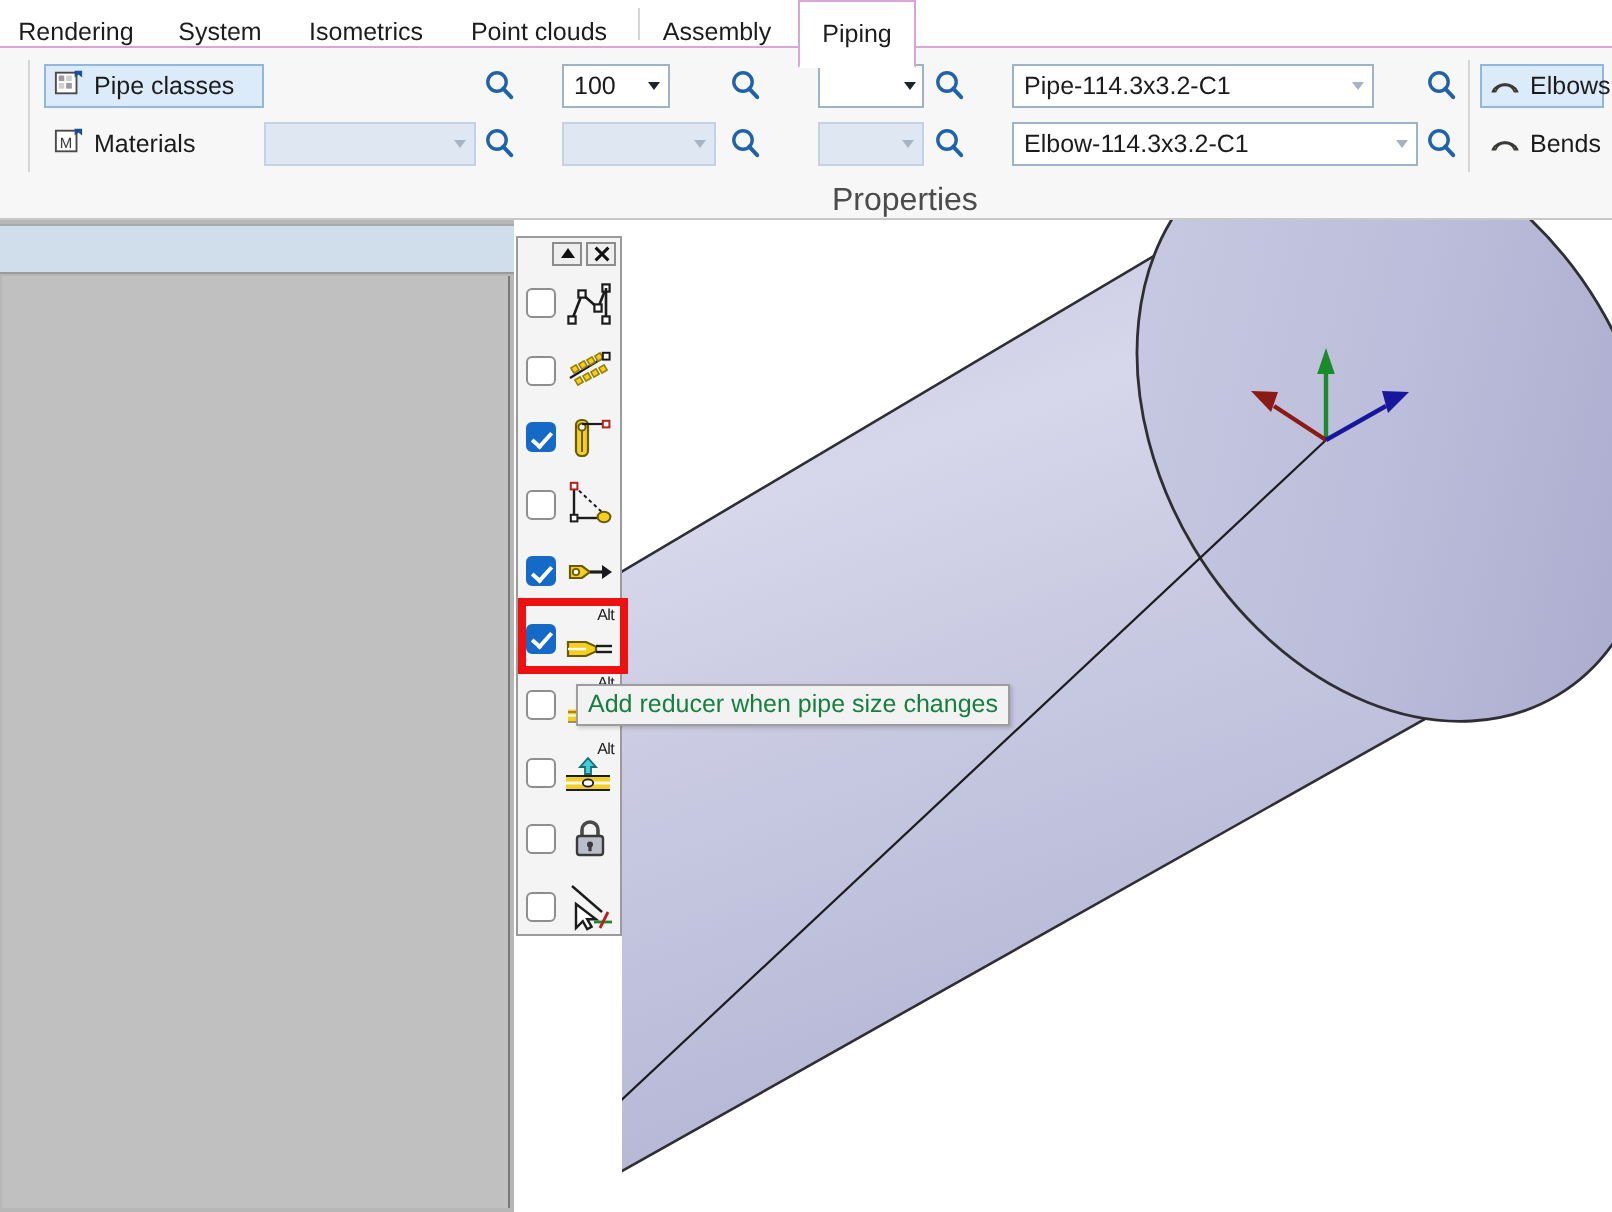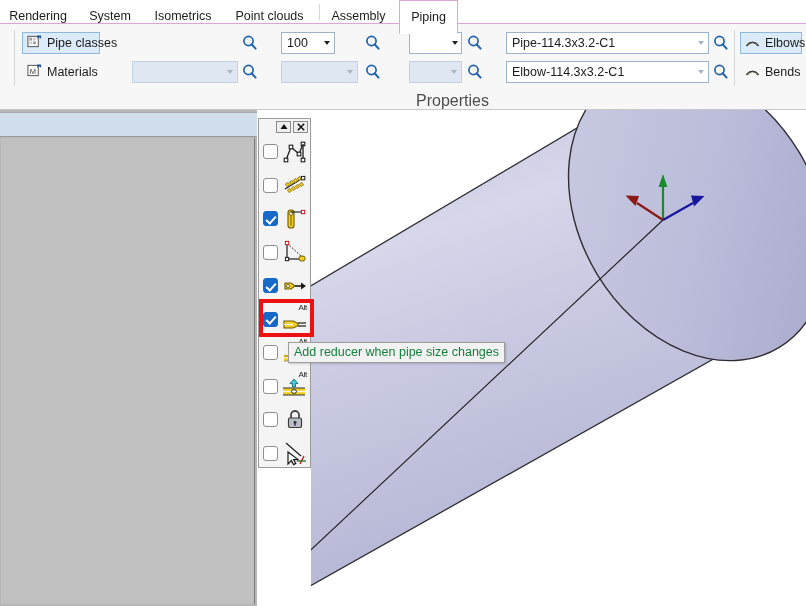--- a/index.html
+++ b/index.html
@@ -277,21 +277,21 @@
       </div>
     <div class="tab active" style="left:399px;width:59px;">
         <span>Piping</span>
       </div>
   </div>
 
   <div class="ribbon-body">
 
     <div class="group-divider" style="left:14px;top:6px;height:56px;"></div>
 
-    <div class="rb-btn selected" style="left:22px;top:8px;width:78px;">
+    <div class="rb-btn selected" style="left:22px;top:8px;width:110px;">
       <span class="icon">
         <svg width="15" height="15" viewBox="0 0 16 16">
           <rect x="1" y="2.5" width="11" height="11" fill="#ffffff" stroke="#4a4a4a" stroke-width="1"></rect>
           <rect x="2.5" y="4" width="3" height="3" fill="#9a9a9a"></rect>
           <rect x="6.5" y="4" width="3" height="3" fill="#cfcfcf"></rect>
           <rect x="2.5" y="8" width="3" height="3" fill="#cfcfcf"></rect>
           <rect x="6.5" y="8" width="3" height="3" fill="#9a9a9a"></rect>
           <path d="M11 1.5 L15 1.5 L15 5 L13 3.5 L11 5 Z" fill="#1a4f9c"></path>
         </svg>
       </span>
@@ -374,21 +374,21 @@
           <i></i>
         </span>
     </div>
     <div class="mag" style="left:466px;top:38px;">
       <svg width="18" height="20" viewBox="0 0 18 20">
           <circle cx="7.5" cy="8" r="4.6" fill="none" stroke="#1f63ad" stroke-width="1.7"></circle>
           <line x1="10.6" y1="11.3" x2="14.6" y2="15.6" stroke="#1f63ad" stroke-width="2" stroke-linecap="round"></line>
         </svg>
     </div>
 
-    <div class="combo disabled" style="left:506px;top:8px;width:203px;background:#ffffff;border-color:#9cb3c9;">
+    <div class="combo disabled" style="left:506px;top:8px;width:181px;background:#ffffff;border-color:#9cb3c9;">
       <span class="cval">Pipe-114.3x3.2-C1</span>
       <span class="carrow">
           <i></i>
         </span>
     </div>
     <div class="mag" style="left:712px;top:9px;">
       <svg width="18" height="20" viewBox="0 0 18 20">
           <circle cx="7.5" cy="8" r="4.6" fill="none" stroke="#1f63ad" stroke-width="1.7"></circle>
           <line x1="10.6" y1="11.3" x2="14.6" y2="15.6" stroke="#1f63ad" stroke-width="2" stroke-linecap="round"></line>
         </svg>

